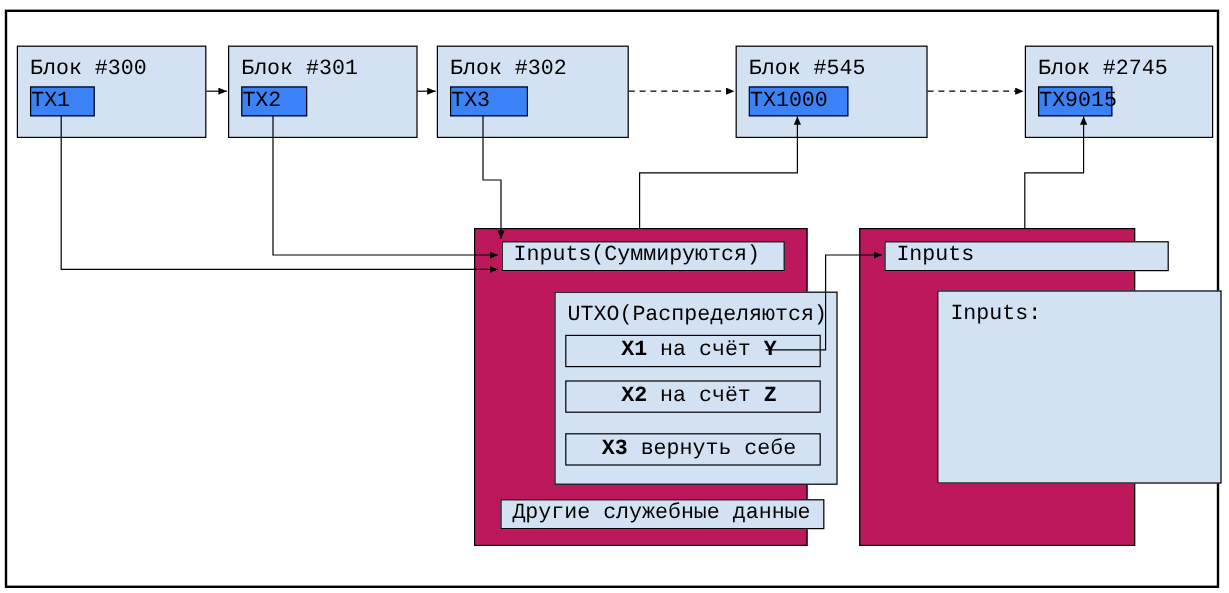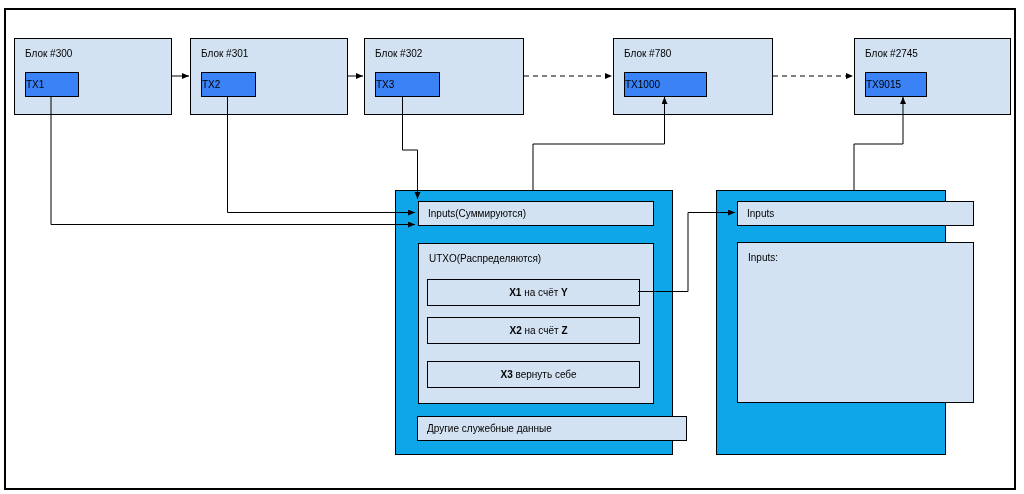--- a/index.html
+++ b/index.html
@@ -1,43 +1,43 @@
 <!DOCTYPE html>
 <html><head>
 <meta charset="utf-8">
 <style>
   html,body{margin:0;padding:0;background:#ffffff;}
   #canvas{
     position:relative;width:1024px;height:494px;background:#ffffff;
-    font-family:Liberation Sans, sans-serif;font-size:10px;color:#000;
+    font-family:Liberation Mono, monospace;font-size:18px;color:#000;
     overflow:hidden;
   }
   .frame{
     position:absolute;left:4px;top:8px;width:1008px;height:478px;
     border:2px solid #000;background:#ffffff;
   }
   .block{
     position:absolute;top:38px;height:77px;background:#d3e2f2;
     border:1px solid #000;box-sizing:border-box;
   }
   .block-title{position:absolute;left:10px;top:9px;white-space:nowrap;}
   .tx-box{
     position:absolute;left:10px;top:33px;height:25px;background:#3b82f6;
     border:1px solid #000;box-sizing:border-box;text-align:left;line-height:23px;
   }
   .bigbox{
-    position:absolute;top:190px;height:265px;background:#0ea5e9;
+    position:absolute;top:190px;height:265px;background:#be185d;
     border:1px solid #000;box-sizing:border-box;
   }
   .bar{
     position:absolute;height:25px;background:#d3e2f2;border:1px solid #000;
     box-sizing:border-box;line-height:23px;padding-left:9px;white-space:pre;
   }
   .subbox{
-    position:absolute;background:#d3e2f2;border:1px solid #000;box-sizing:border-box;
+    position:absolute;background:#d3e2f2;border:1px solid #000;box-sizing:border-box;margin-left:44px;
   }
   .subbox-label{position:absolute;left:10px;top:9px;white-space:nowrap;}
   .row{
     position:absolute;left:8px;width:213px;height:27px;background:#d3e2f2;
     border:1px solid #000;box-sizing:border-box;line-height:25px;
     padding-left:10px;white-space:pre;text-align:center;
   }
   .b{font-weight:bold;}
   svg.wires{position:absolute;left:0;top:0;pointer-events:none;}
   .wire{fill:none;stroke:#000;stroke-width:1;}
@@ -64,21 +64,21 @@
   </div>
 
   <div class="block" style="left:364px;width:160px">
     <div class="block-title">Блок #302</div>
     <div class="tx-box" style="width:65px">
       <span>TX3</span>
     </div>
   </div>
 
   <div class="block" style="left:613px;width:160px">
-    <div class="block-title">Блок #780</div>
+    <div class="block-title">Блок #545</div>
     <div class="tx-box" style="width:83px">
       <span>TX1000</span>
     </div>
   </div>
 
   <div class="block" style="left:854px;width:157px">
     <div class="block-title">Блок #2745</div>
     <div class="tx-box" style="width:62px">
       <span>TX9015</span>
     </div>

